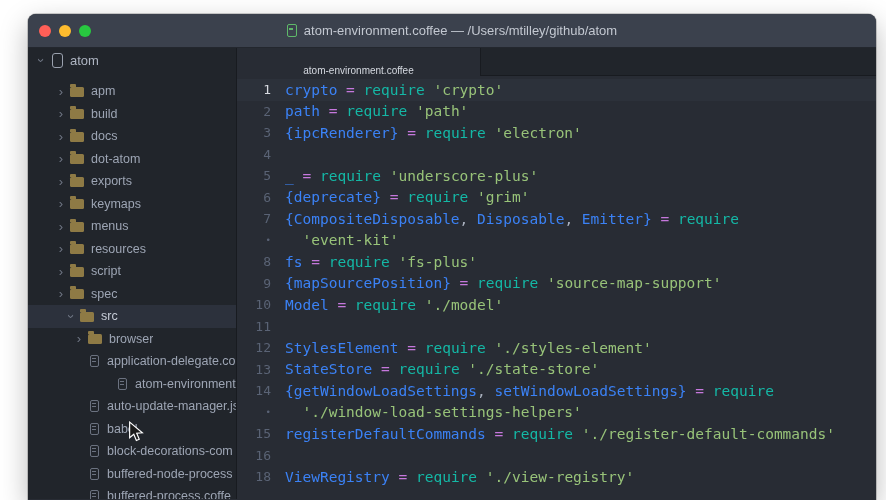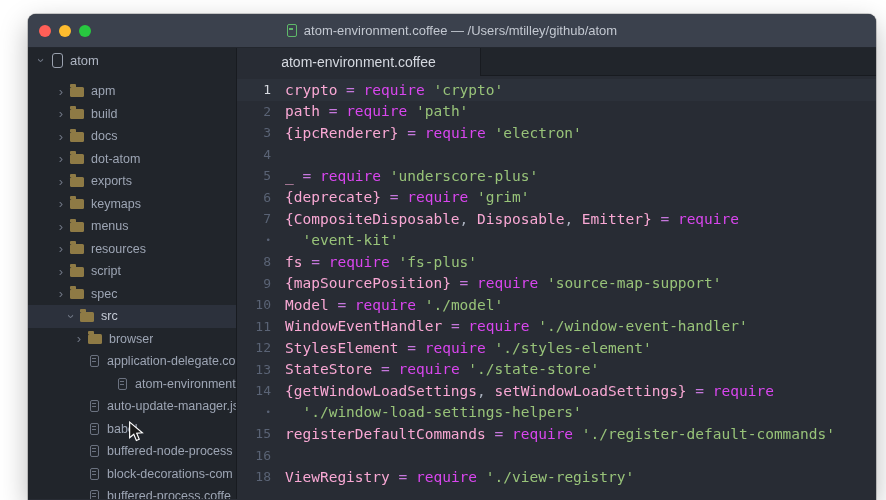--- a/index.html
+++ b/index.html
@@ -36,33 +36,33 @@
                 margin:1px 7px 0 2px; position:relative; }
   .ico-folder::before { content:""; position:absolute; top:-3px; left:0; width:6px; height:3px;
                         background:#8e7a45; border-radius:1px 1px 0 0; }
   .ico-file { flex:none; width:9px; height:12px; border:1px solid #6b7280; border-radius:2px; margin:0 8px 0 4px; position:relative; }
   .ico-file::after { content:""; position:absolute; left:1px; top:2px; width:4px; height:1px; background:#6b7280; box-shadow:0 3px 0 #6b7280; }
   .tree-label { overflow:hidden; }
 
   
   .editorcol { flex:1; display:flex; flex-direction:column; min-width:0; }
   .tabbar { height:28px; flex:none; background:#21252b; border-bottom:1px solid #181b20; display:flex; }
-  .tab { width:244px; height:28px; margin-bottom:-1px; background:#282c34; color:#d5d9e0; font-size:14px;
-         display:flex; align-items:center; justify-content:center; border-right:1px solid #181b20; }
+  .tab { width:244px; height:28px; margin-bottom:-1px; background:#282c34; color:#d5d9e0; font-size:10px;
+         display:flex; align-items:flex-end; justify-content:center; border-right:1px solid #181b20; }
 
   
   .editor { flex:1; background:#282c34; padding-top:3px; overflow:hidden;
             font-family:"DejaVu Sans Mono", monospace; }
   .crow { display:flex; height:21.5px; align-items:center; }
   .crow.cursor-line { background:#2c313a; }
   .ln { width:34px; flex:none; text-align:right; color:#5a6375; font-size:13px; }
   .ln.cur { color:#d7dae0; }
   .ln.wrapdot { font-size:9px; }
   .codeline { margin-left:14px; font-size:14.5px; white-space:pre; color:#abb2bf; }
-  .tok-v { color:#f9a8d4; } .tok-o { color:#c678dd; } .tok-f { color:#d946ef; }
+  .tok-v { color:#3b82f6; } .tok-o { color:#c678dd; } .tok-f { color:#14b8a6; }
   .tok-s { color:#98c379; } .tok-p { color:#abb2bf; }
 
   .cursor { position:absolute; left:128px; top:421px; width:16px; height:22px; pointer-events:none; }
 </style>
 </head>
 <body>
 
 <div class="stage">
   <div class="window">
 
@@ -163,26 +163,26 @@
               <span class="tree-label">auto-update-manager.js</span>
             </div>
             <div class="tree-row" style="padding-left: 44px;">
               <span class="chev hidden">›</span>
               <span class="ico-file"></span>
               <span class="tree-label">babel</span>
             </div>
             <div class="tree-row" style="padding-left: 44px;">
               <span class="chev hidden">›</span>
               <span class="ico-file"></span>
+              <span class="tree-label">block-decorations-com</span>
+            </div>
+            <div class="tree-row" style="padding-left: 44px;">
+              <span class="chev hidden">›</span>
+              <span class="ico-file"></span>
               <span class="tree-label">buffered-node-process</span>
-            </div>
-            <div class="tree-row" style="padding-left: 44px;">
-              <span class="chev hidden">›</span>
-              <span class="ico-file"></span>
-              <span class="tree-label">block-decorations-com</span>
             </div>
             <div class="tree-row" style="padding-left: 44px;">
               <span class="chev hidden">›</span>
               <span class="ico-file"></span>
               <span class="tree-label">buffered-process.coffe</span>
             </div>
           </div>
       </div>
 
       <div class="editorcol">
@@ -232,21 +232,20 @@
               <div class="crow">
                 <span class="ln">9</span>
                 <span class="codeline"><span class="tok-v">{mapSourcePosition} </span><span class="tok-o">= </span><span class="tok-f">require </span><span class="tok-s">'source-map-support'</span></span>
               </div>
               <div class="crow">
                 <span class="ln">10</span>
                 <span class="codeline"><span class="tok-v">Model </span><span class="tok-o">= </span><span class="tok-f">require </span><span class="tok-s">'./model'</span></span>
               </div>
               <div class="crow">
                 <span class="ln">11</span>
-                <span class="codeline"><span class="tok-v">WindowEventHandler </span><span class="tok-o">= </span><span class="tok-f">require </span><span class="tok-s">'./window-event-handler'</span></span>
               </div>
               <div class="crow">
                 <span class="ln">12</span>
                 <span class="codeline"><span class="tok-v">StylesElement </span><span class="tok-o">= </span><span class="tok-f">require </span><span class="tok-s">'./styles-element'</span></span>
               </div>
               <div class="crow">
                 <span class="ln">13</span>
                 <span class="codeline"><span class="tok-v">StateStore </span><span class="tok-o">= </span><span class="tok-f">require </span><span class="tok-s">'./state-store'</span></span>
               </div>
               <div class="crow">

